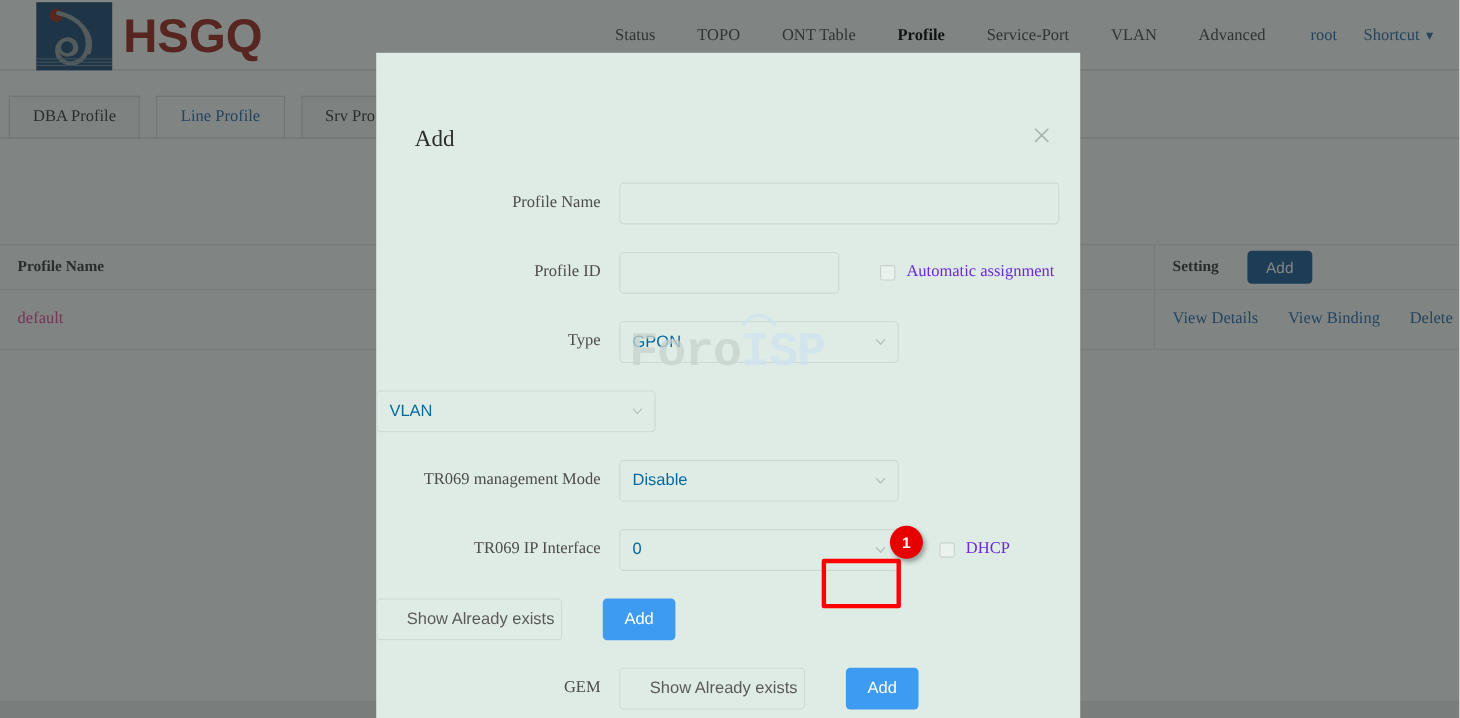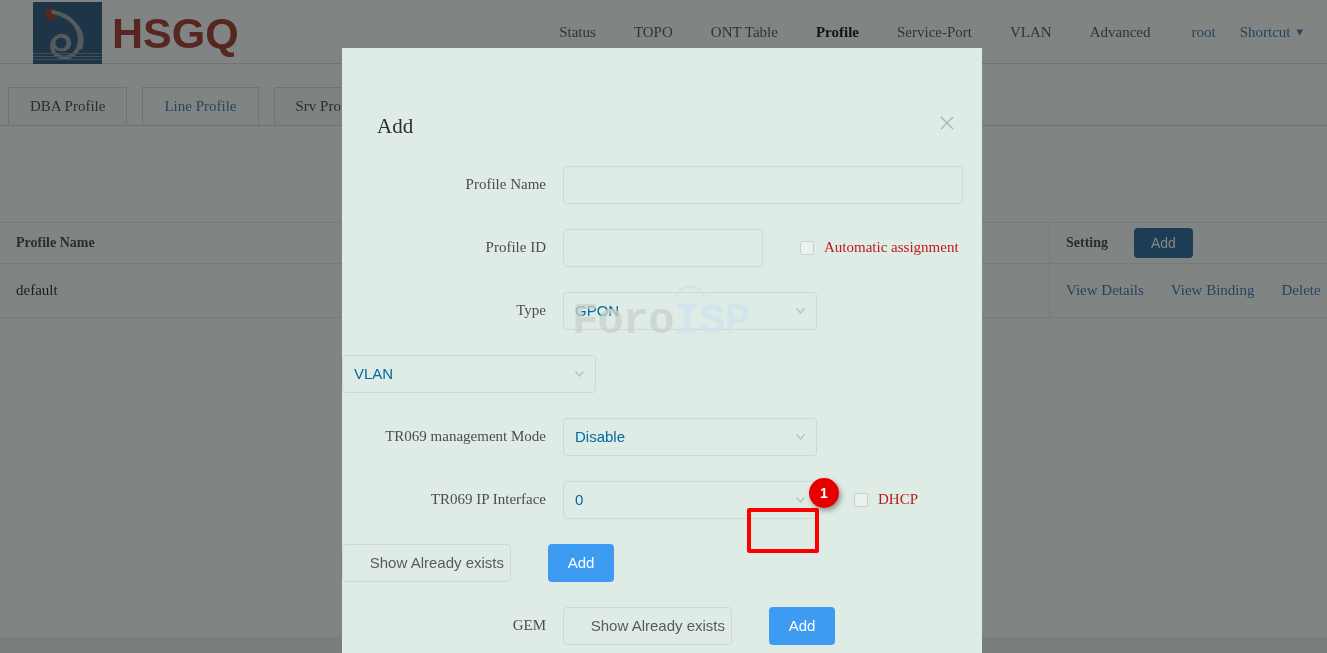--- a/index.html
+++ b/index.html
@@ -133,21 +133,21 @@
   }
   .grid-row {
     display: flex; align-items: center;
     height: 54px;
     border-bottom: 1px solid #e8e8e8;
     background: #ffffff;
   }
   .c1 { width: 1050px; padding-left: 16px; border-right: 1px solid #e8e8e8; height: 100%; display: flex; align-items: center; }
   .c2 { width: 277px; padding-left: 16px; height: 100%; display: flex; align-items: center; }
   .th { font-size: 14px; font-weight: bold; color: #3a3a3a; }
-  .td { font-size: 15px; color: #0f172a; }
+  .td { font-size: 15px; color: #ec4899; }
   .btn-add-dark {
     margin-left: 26px;
     background: #1f5f9e; color: #ffffff;
     font-family: "Liberation Sans", "DejaVu Sans", sans-serif;
     font-size: 14px;
     border: none; border-radius: 4px;
     height: 30px; padding: 0 17px;
     cursor: pointer;
   }
   .link { color: #2f6fb0; font-size: 15px; cursor: pointer; }
@@ -227,21 +227,21 @@
     display: flex; align-items: center;
     margin-left: 37px;
     cursor: pointer;
   }
   .cbx {
     width: 14px; height: 14px;
     border: 1px solid #c8d2cc; border-radius: 2px;
     background: #e9f2ed;
     flex: none;
   }
-  .cbx-label { margin-left: 10px; font-size: 15px; color: #b91c1c; }
+  .cbx-label { margin-left: 10px; font-size: 15px; color: #6d28d9; }
 
   .ghost-btn {
     height: 38px;
     min-width: 169px;
     border: 1px solid #cfd8d3; border-radius: 4px;
     background: transparent;
     font-family: "Liberation Sans", "DejaVu Sans", sans-serif;
     font-size: 15px; color: #5a5a5a;
     cursor: pointer;
     text-align: right;

